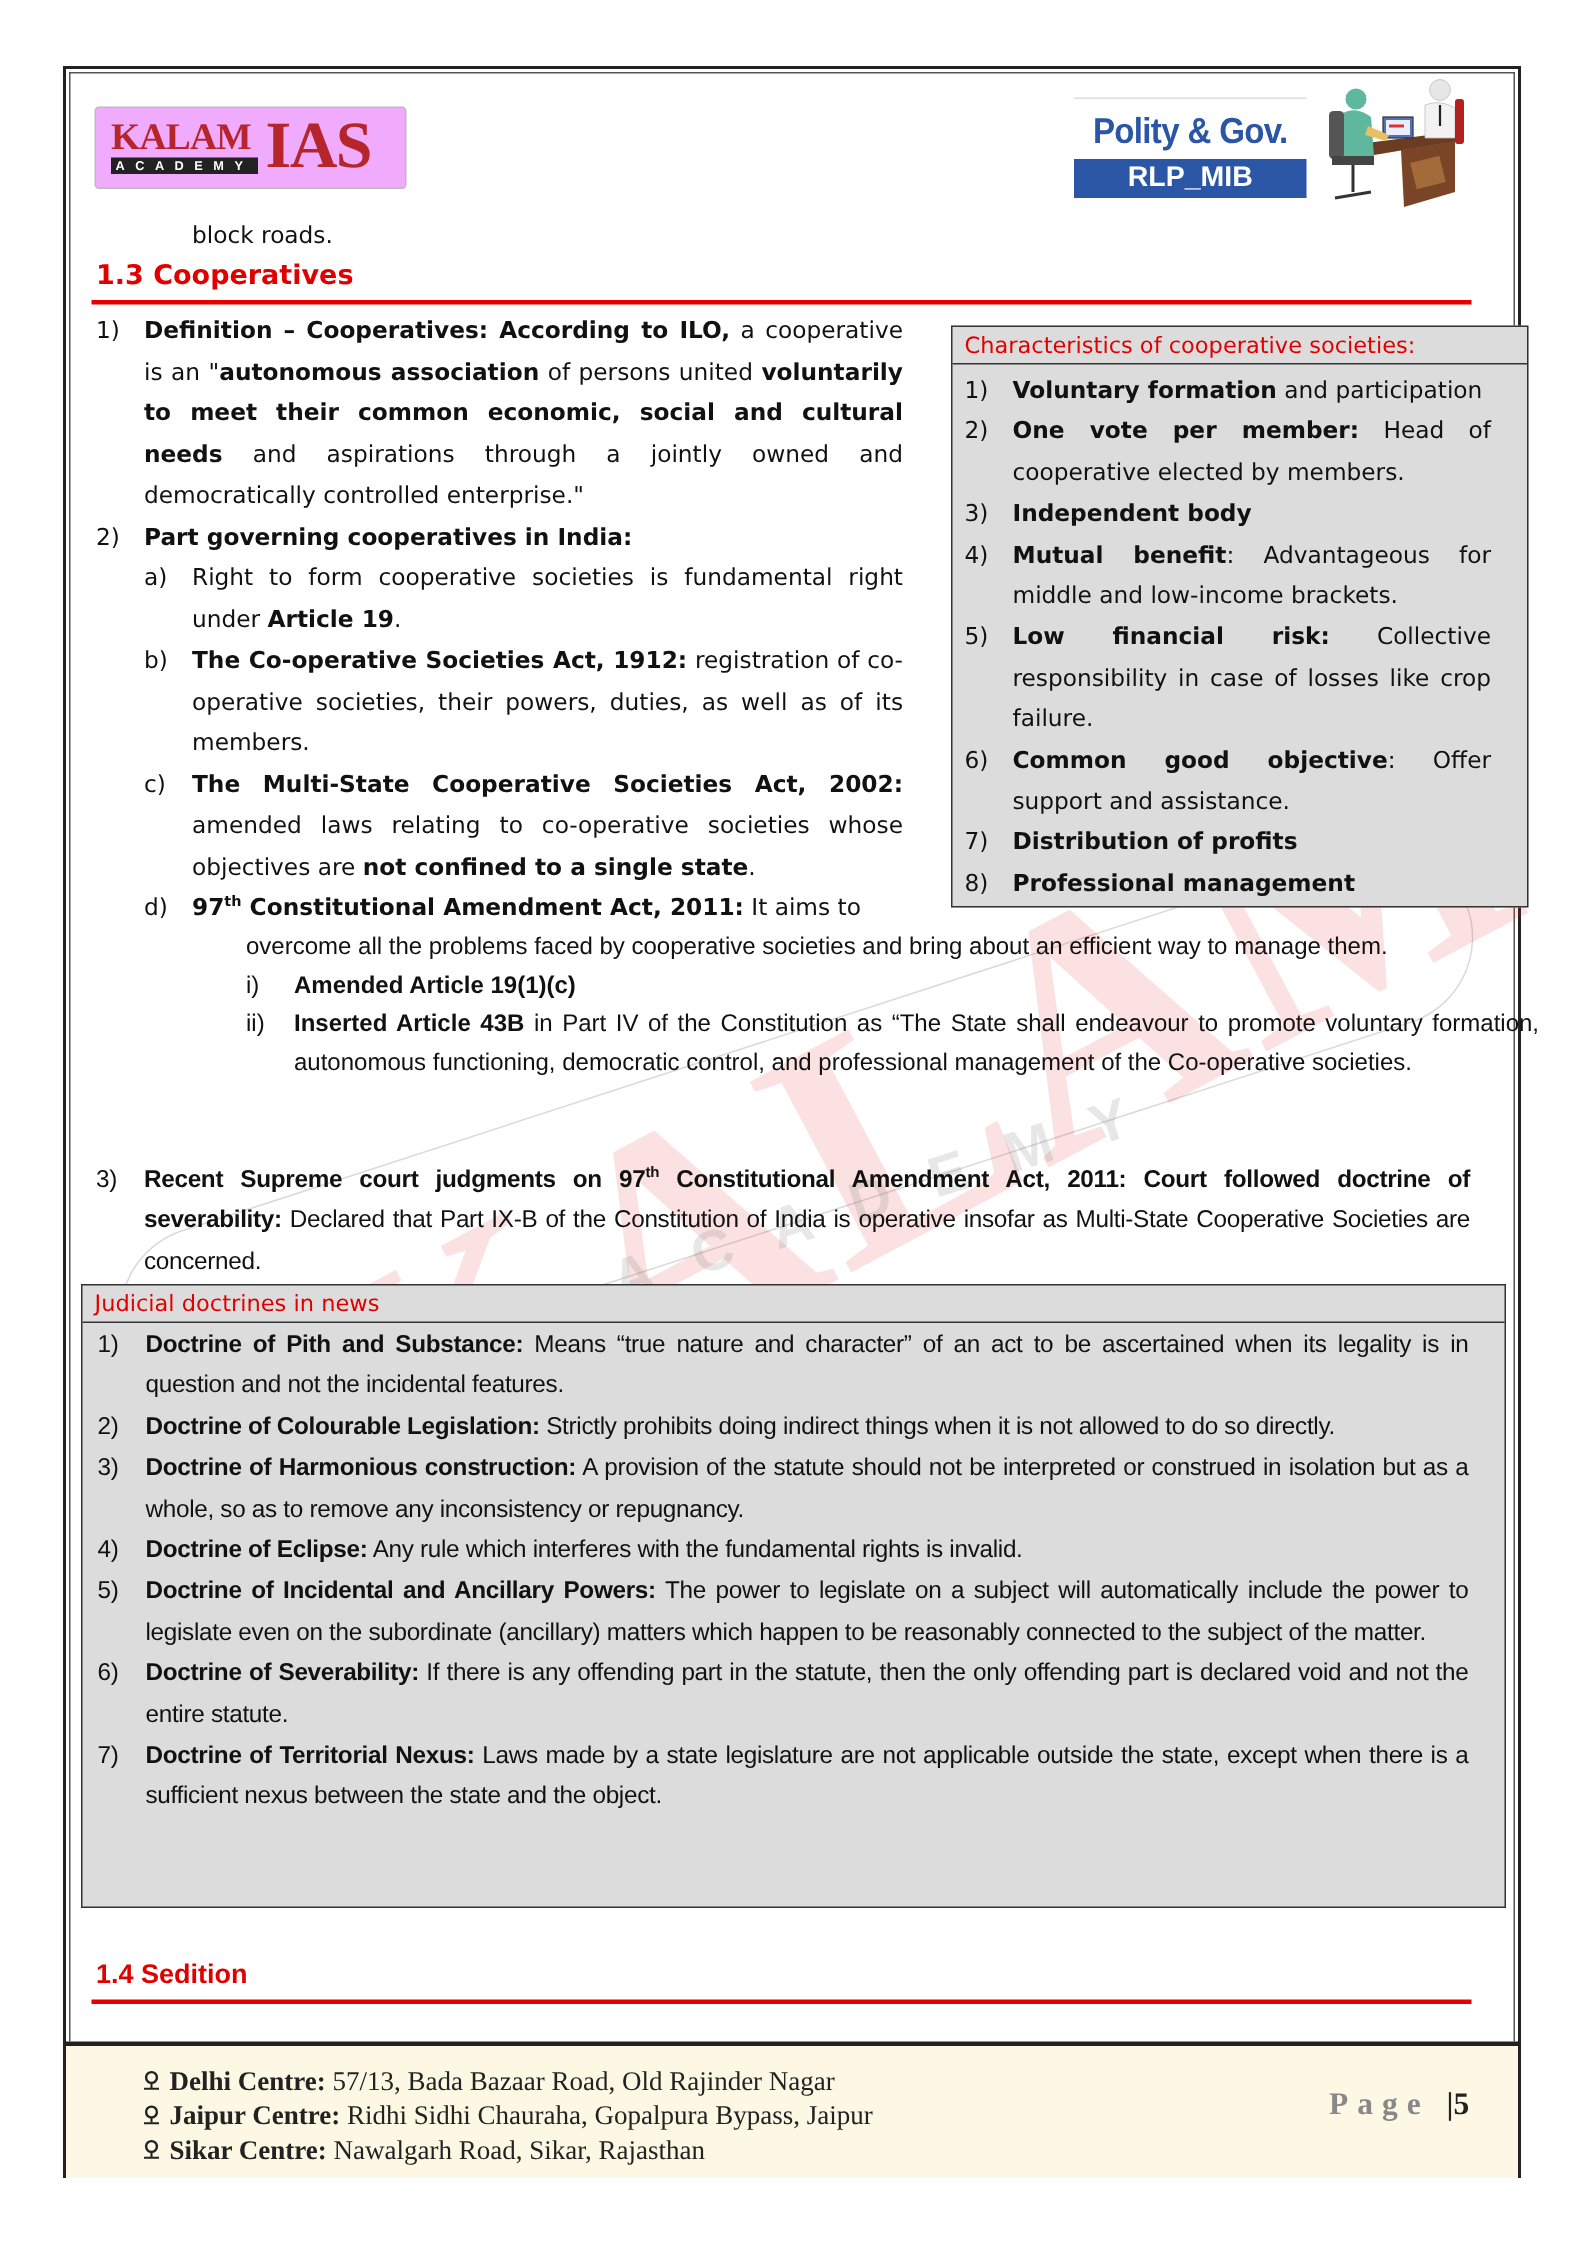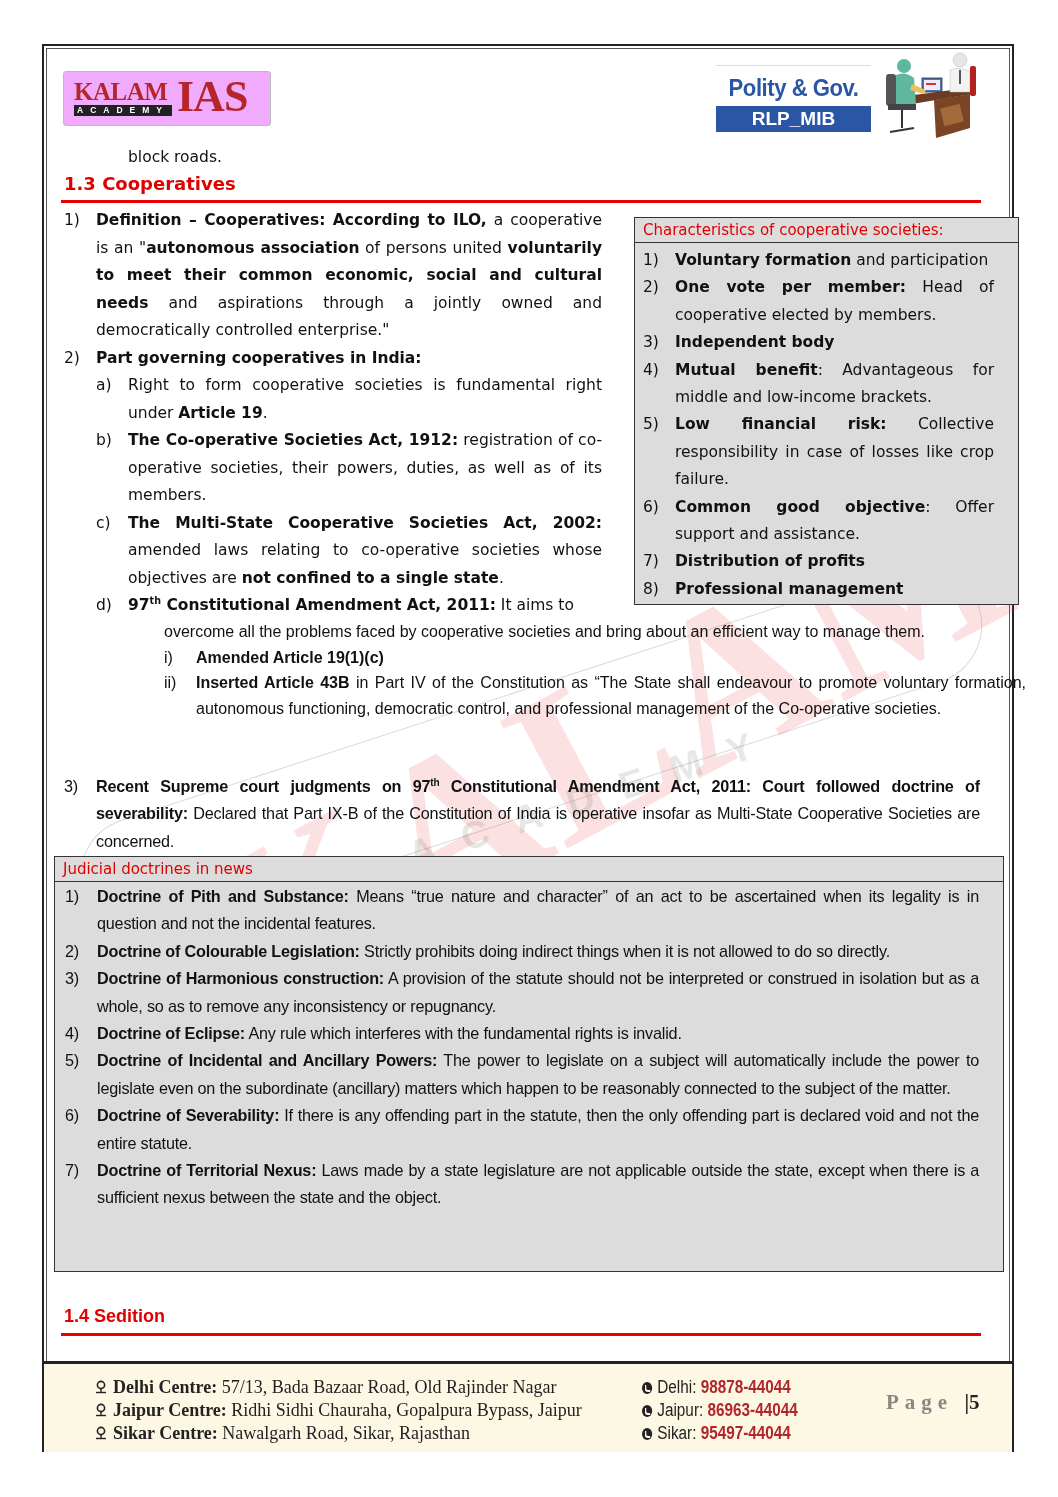--- a/index.html
+++ b/index.html
@@ -211,21 +211,16 @@
         </svg><b>Jaipur Centre:</b><span> Ridhi Sidhi Chauraha, Gopalpura Bypass, Jaipur</span>
     </div>
     <div class="row">
       <svg class="pin" viewBox="0 0 12 14">
           <circle cx="6" cy="5" r="3.6" fill="none" stroke="#222" stroke-width="1.6"></circle>
           <path d="M6,9 L6,12" stroke="#222" stroke-width="1.4"></path>
           <path d="M1,12.5 L11,12.5" stroke="#222" stroke-width="1.4"></path>
         </svg><b>Sikar Centre:</b><span> Nawalgarh Road, Sikar, Rajasthan</span>
     </div>
   </div>
-  <div class="phones">
-    <div class="row"><span class="phone-icon"></span><span>Delhi:</span> <span class="phone-num">98878-44044</span></div>
-    <div class="row"><span class="phone-icon"></span><span>Jaipur:</span> <span class="phone-num">86963-44044</span></div>
-    <div class="row"><span class="phone-icon"></span><span>Sikar:</span> <span class="phone-num">95497-44044</span></div>
-  </div>
   <div class="page-no">
     <span>Page</span> <span class="pn">|</span><span class="pn">5</span>
   </div>
 </div>
 
 </body></html>

